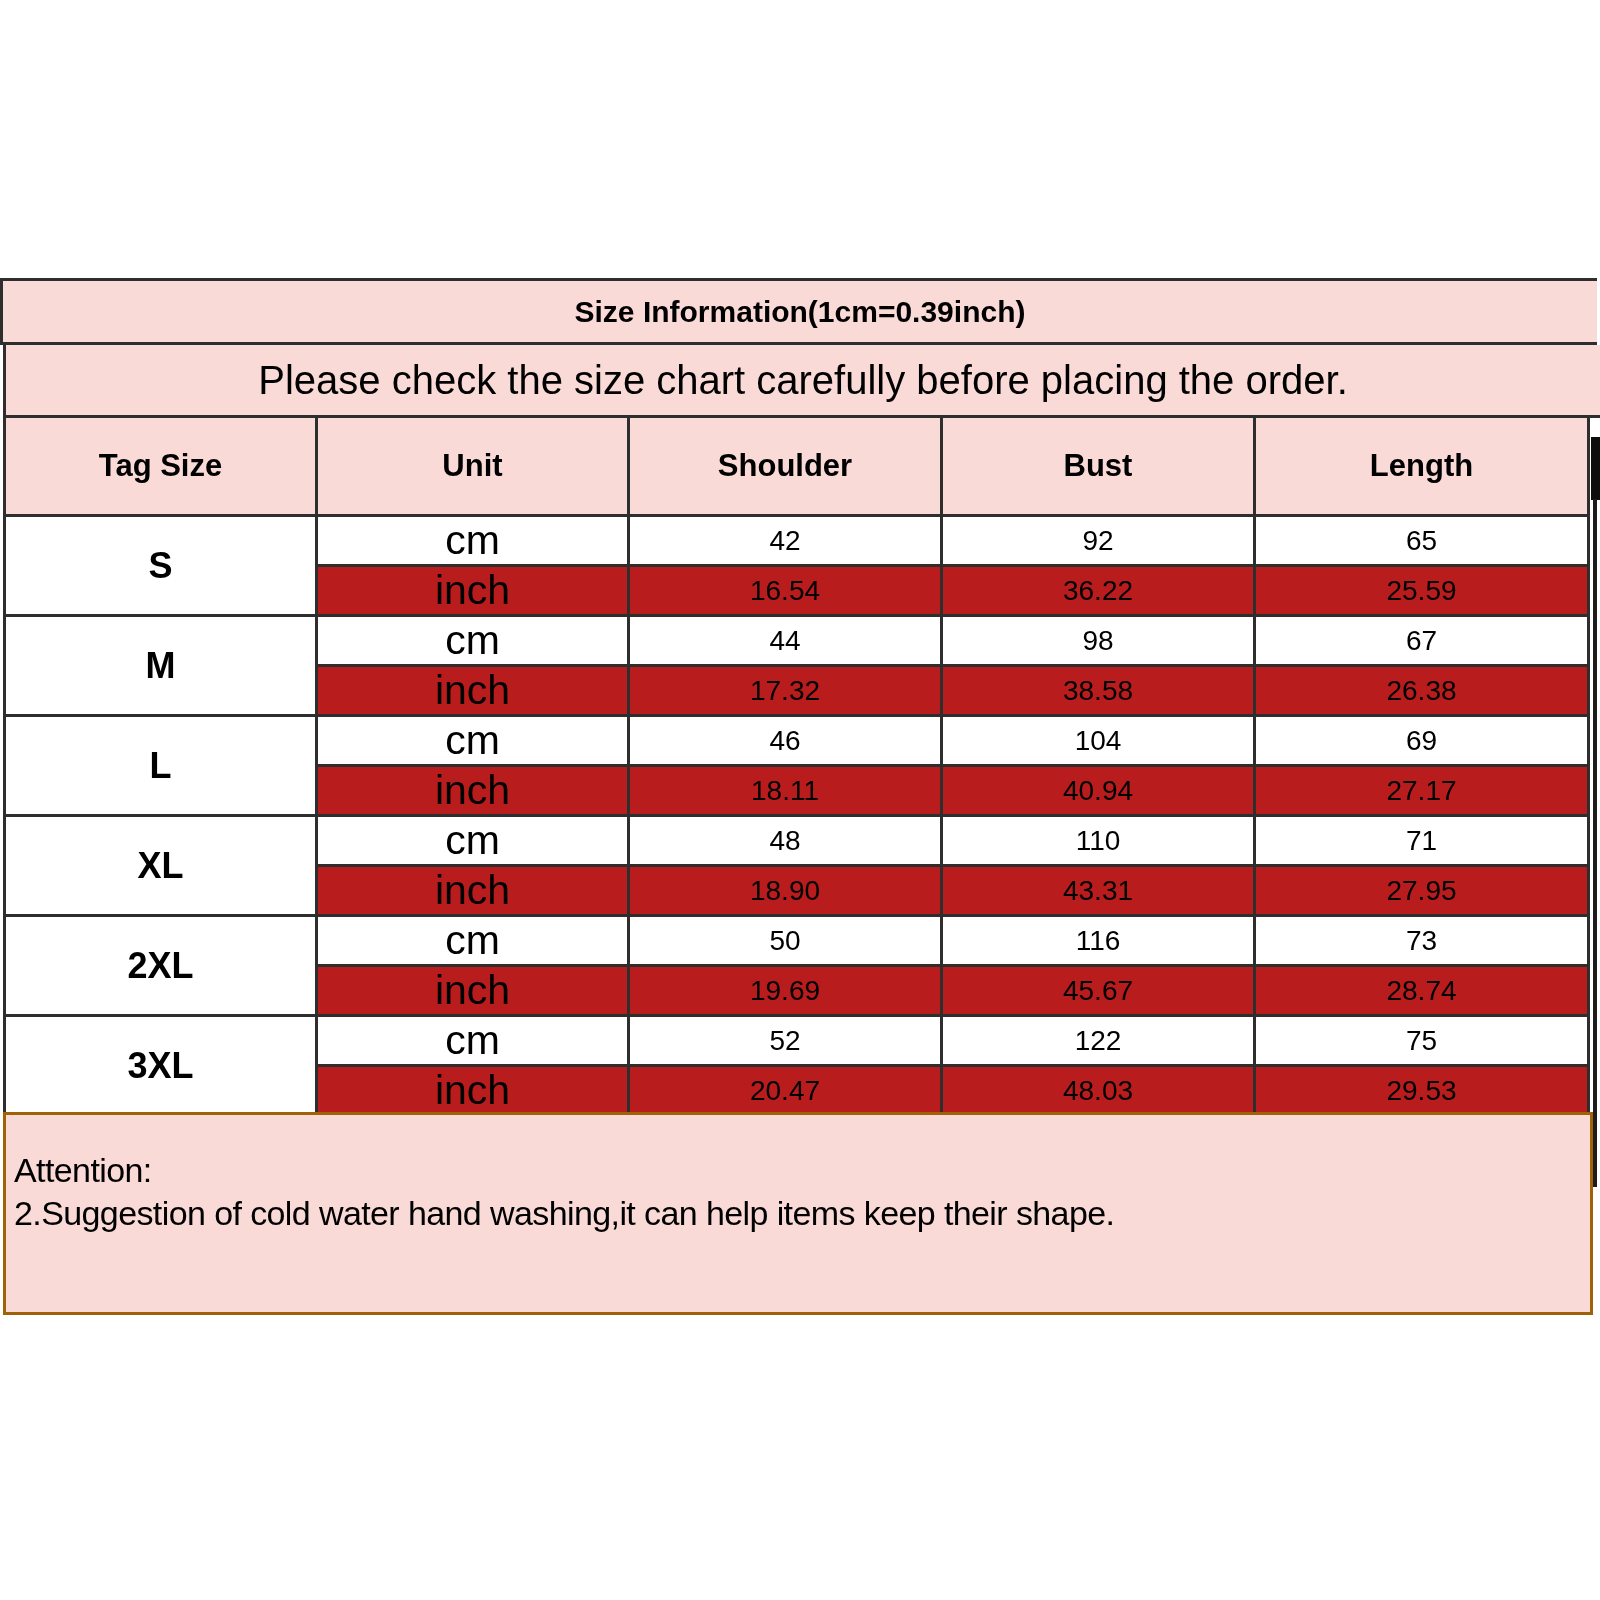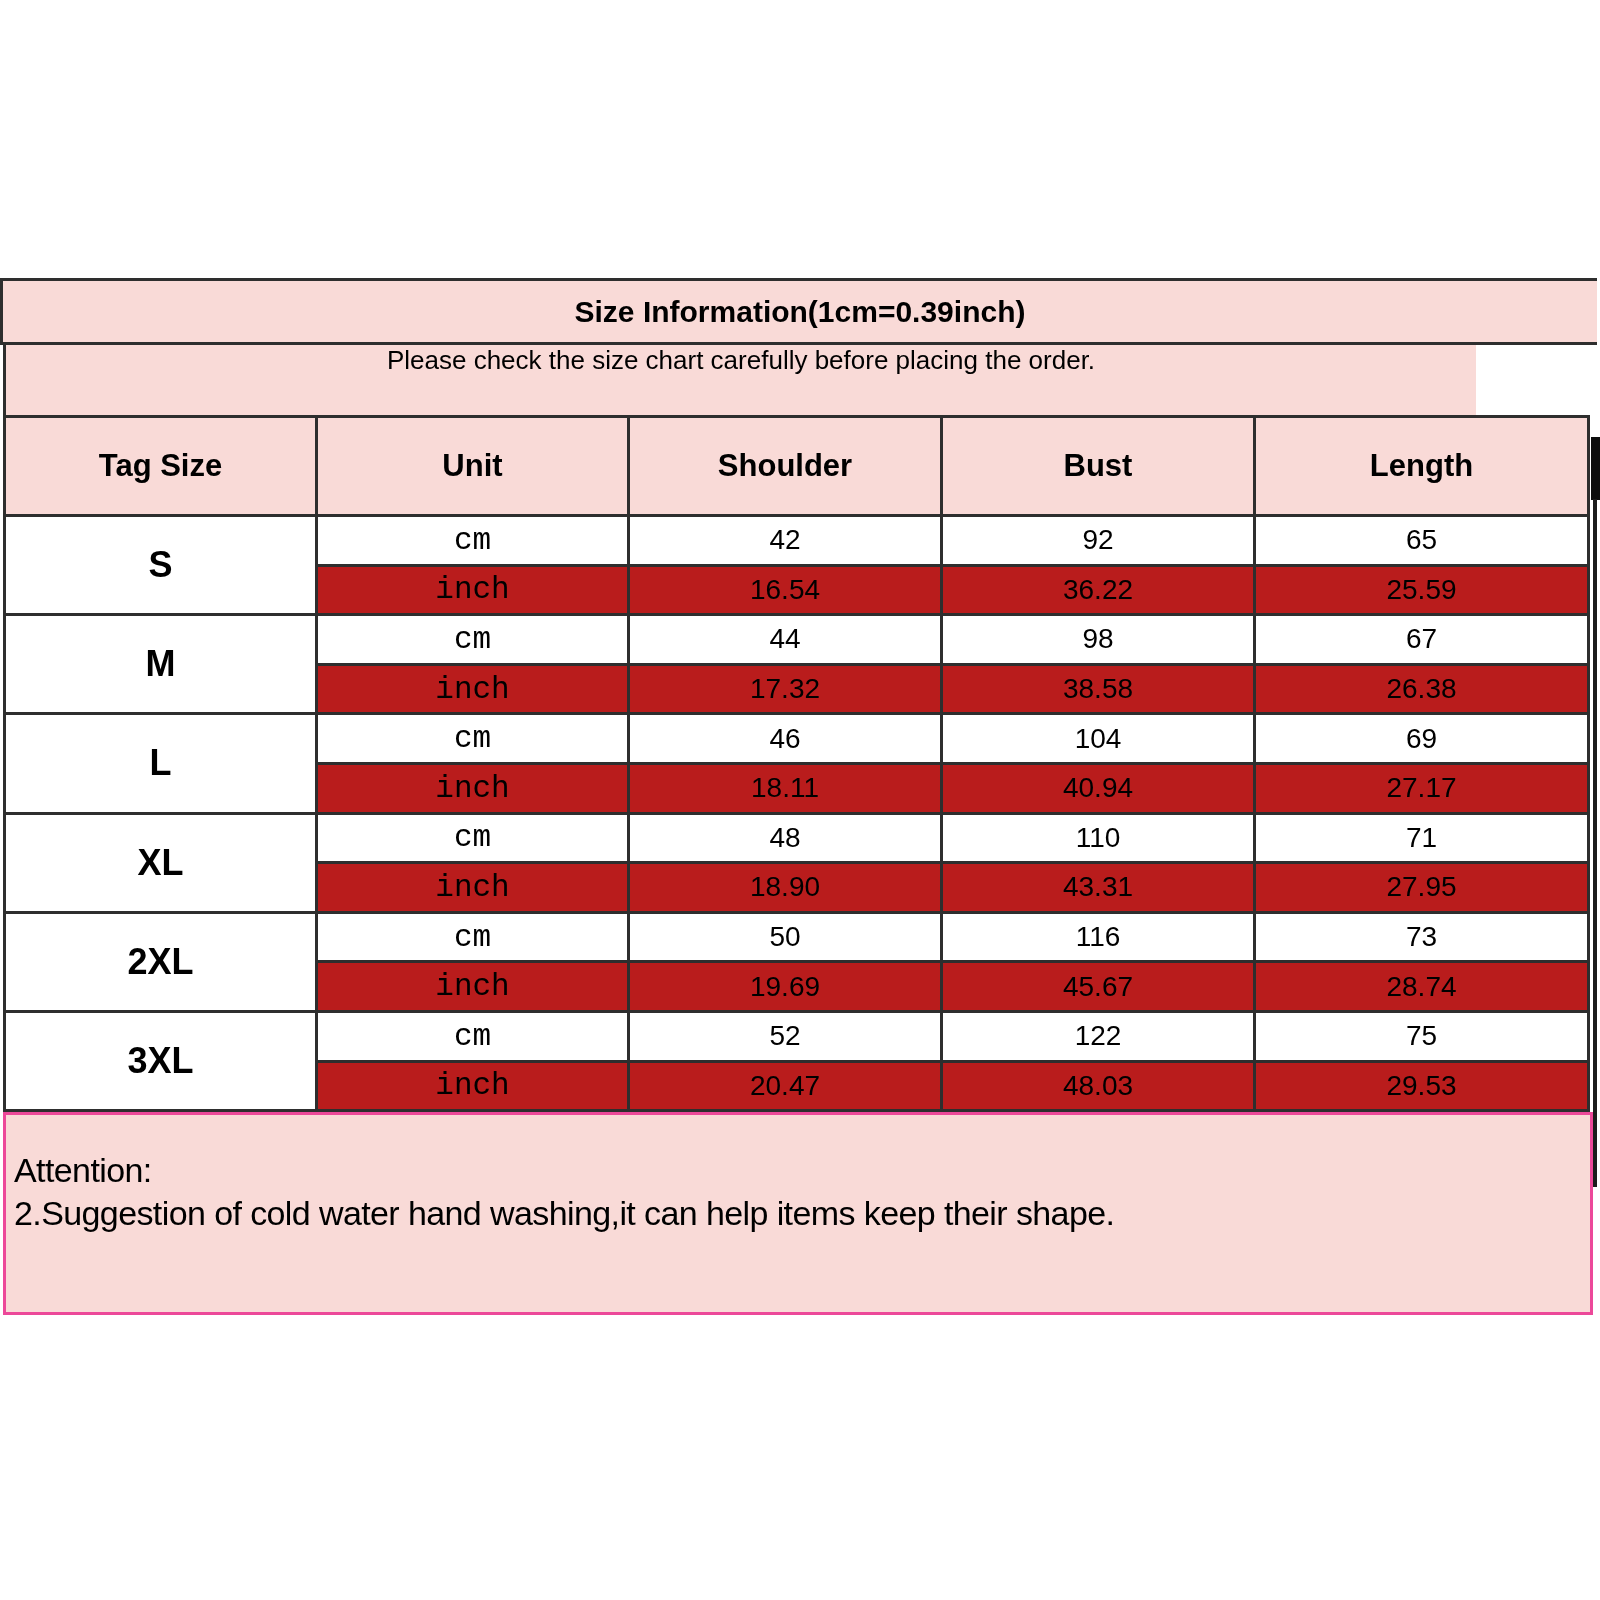--- a/index.html
+++ b/index.html
@@ -12,24 +12,24 @@
 
   
   .title-row{
     left:0;top:278px;width:1597px;height:67px;
     background:#f9dad7;border:3px solid #2e2e2e;border-right:none;
     display:flex;align-items:center;justify-content:center;
     font-weight:bold;font-size:30px;
   }
   
   .subtitle-row{
-    left:3px;top:345px;width:1473px;height:73px;
+    left:3px;top:345px;width:1597px;height:73px;
     background:#f9dad7;border:3px solid #2e2e2e;border-right:none;border-top:none;
-    display:flex;align-items:flex-start;justify-content:center;
-    font-size:26px;
+    display:flex;align-items:center;justify-content:center;
+    font-size:40px;
   }
 
   
   .corner-marker{
     left:5px;top:280px;width:0;height:0;
     border-top:14px solid #1e8a1e;border-right:14px solid transparent;
   }
 
   
   table.size-table{
@@ -40,27 +40,27 @@
     border:3px solid #2e2e2e;text-align:center;vertical-align:middle;
     padding:0;overflow:hidden;
   }
   table.size-table thead tr{height:99px;}
   table.size-table tbody tr{height:49.6px;}
   th.col-head{background:#f9dad7;font-weight:bold;font-size:31px;margin-left:25px;}
   td.tag{background:#ffffff;font-weight:bold;font-size:36px;}
   tr.cm-row td{background:#ffffff;}
   tr.inch-row td{background:#b91c1c;}
   tr.cm-row td.tag{background:#ffffff;}
-  td.unit{font-size:31px;font-family:Liberation Mono, monospace;}
+  td.unit{font-size:41px;}
   td.num{font-size:28px;}
 
   
   .attention{
     left:3px;top:1112px;width:1590px;height:203px;
-    background:#f9dad7;border:3px solid #ec4899;
+    background:#f9dad7;border:3px solid #a16207;
     padding:34px 8px 0 8px;overflow:hidden;
     font-size:34px;letter-spacing:-0.6px;line-height:43px;
   }
   .attention div{white-space:nowrap;}
 
   
   .scroll-thumb{left:1591px;top:437px;width:9px;height:63px;background:#0d0d0d;}
   .scroll-track{left:1593px;top:499px;width:4px;height:688px;background:#1c1c1c;}
 </style>
 </head>

